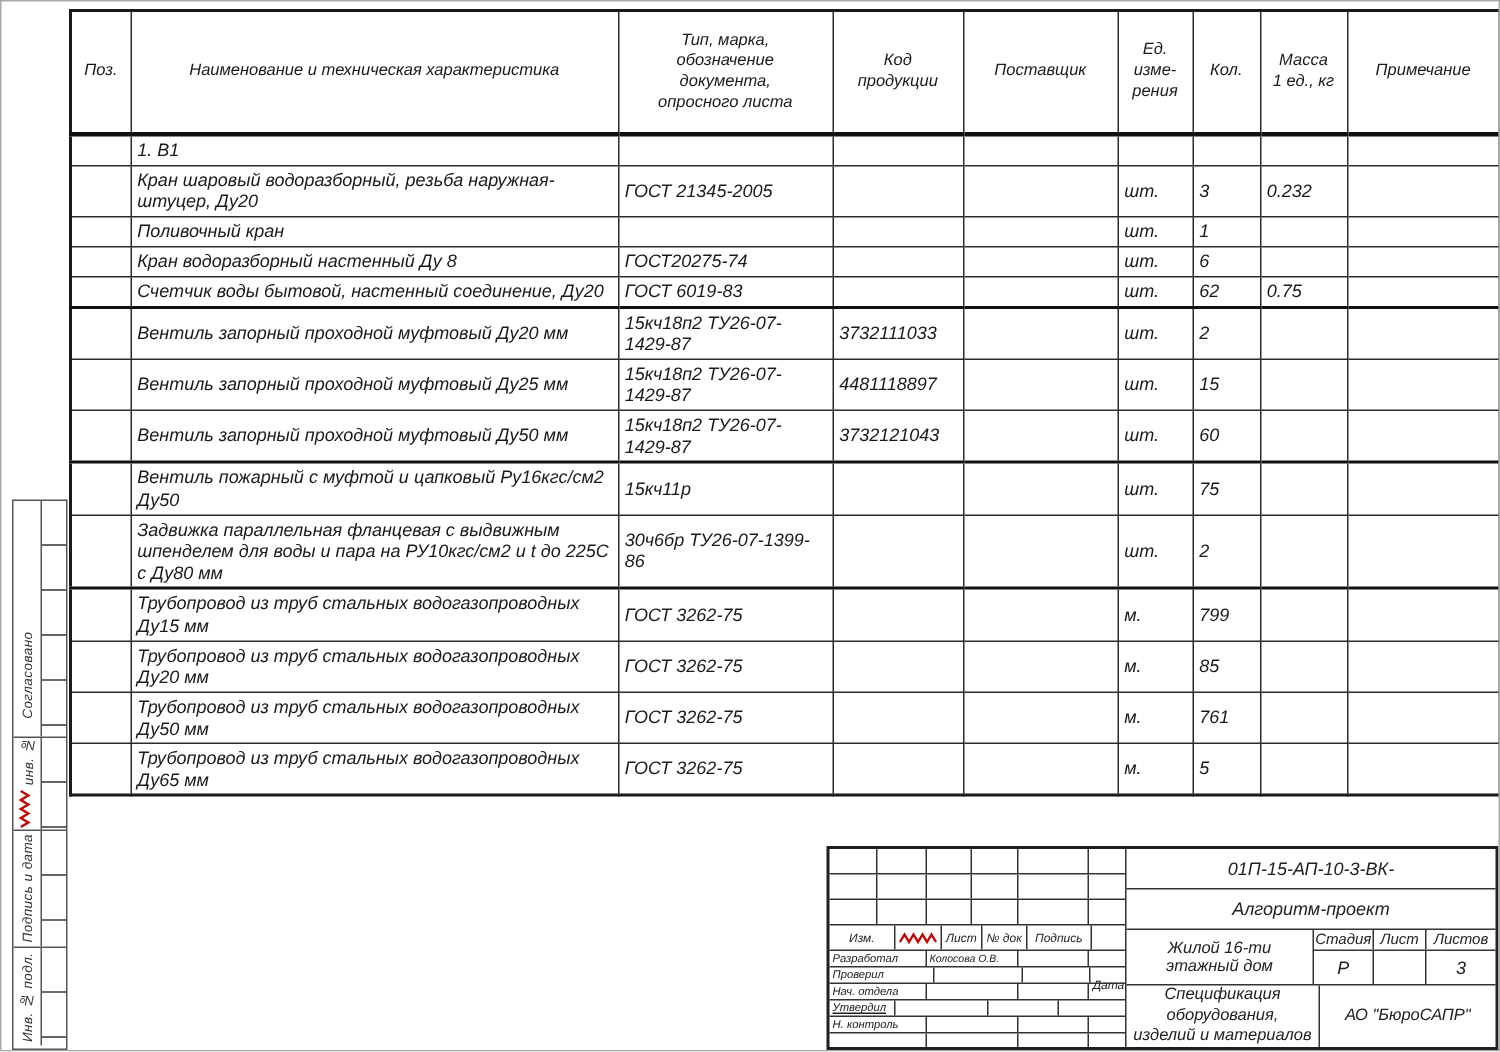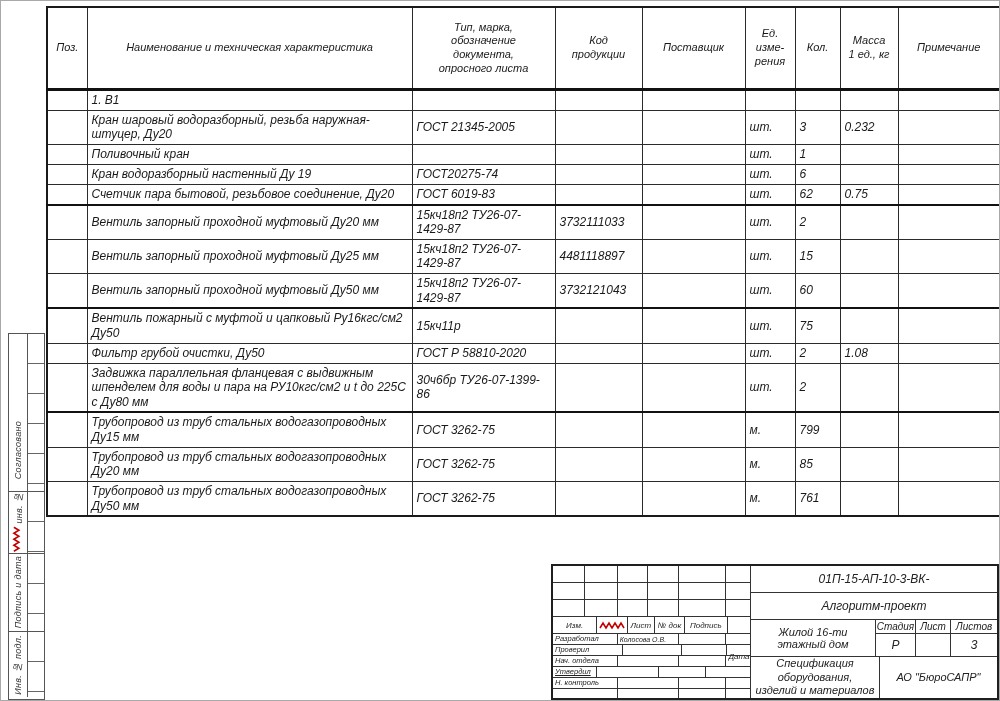--- a/index.html
+++ b/index.html
@@ -151,32 +151,32 @@
           <td class="c-type"></td>
           <td class="c-code"></td>
           <td class="c-supplier"></td>
           <td class="c-unit">шт.</td>
           <td class="c-qty">1</td>
           <td class="c-mass"></td>
           <td class="c-note"></td>
         </tr>
         <tr>
           <td class="c-pos"></td>
-          <td class="c-name">Кран водоразборный настенный Ду 19</td>
+          <td class="c-name">Кран водоразборный настенный Ду 8</td>
           <td class="c-type">ГОСТ20275-74</td>
           <td class="c-code"></td>
           <td class="c-supplier"></td>
           <td class="c-unit">шт.</td>
           <td class="c-qty">6</td>
           <td class="c-mass"></td>
           <td class="c-note"></td>
         </tr>
         <tr class="thick">
           <td class="c-pos"></td>
-          <td class="c-name">Счетчик пара бытовой, резьбовое соединение, Ду20</td>
+          <td class="c-name">Счетчик воды бытовой, настенный соединение, Ду20</td>
           <td class="c-type">ГОСТ 6019-83</td>
           <td class="c-code"></td>
           <td class="c-supplier"></td>
           <td class="c-unit">шт.</td>
           <td class="c-qty">62</td>
           <td class="c-mass">0.75</td>
           <td class="c-note"></td>
         </tr>
         <tr>
           <td class="c-pos"></td>
@@ -215,31 +215,20 @@
           <td class="c-pos"></td>
           <td class="c-name">Вентиль пожарный с муфтой и цапковый Ру16кгс/см2 Ду50</td>
           <td class="c-type">15кч11р</td>
           <td class="c-code"></td>
           <td class="c-supplier"></td>
           <td class="c-unit">шт.</td>
           <td class="c-qty">75</td>
           <td class="c-mass"></td>
           <td class="c-note"></td>
         </tr>
-        <tr>
-          <td class="c-pos"></td>
-          <td class="c-name">Фильтр грубой очистки, Ду50</td>
-          <td class="c-type">ГОСТ Р 58810-2020</td>
-          <td class="c-code"></td>
-          <td class="c-supplier"></td>
-          <td class="c-unit">шт.</td>
-          <td class="c-qty">2</td>
-          <td class="c-mass">1.08</td>
-          <td class="c-note"></td>
-        </tr>
         <tr class="thick">
           <td class="c-pos"></td>
           <td class="c-name">Задвижка параллельная фланцевая с выдвижным шпенделем для воды и пара на РУ10кгс/см2 и t до 225С с Ду80 мм</td>
           <td class="c-type">30ч6бр ТУ26-07-1399-86</td>
           <td class="c-code"></td>
           <td class="c-supplier"></td>
           <td class="c-unit">шт.</td>
           <td class="c-qty">2</td>
           <td class="c-mass"></td>
           <td class="c-note"></td>
@@ -267,20 +256,31 @@
           <td class="c-note"></td>
         </tr>
         <tr>
           <td class="c-pos"></td>
           <td class="c-name">Трубопровод из труб стальных водогазопроводных Ду50 мм</td>
           <td class="c-type">ГОСТ 3262-75</td>
           <td class="c-code"></td>
           <td class="c-supplier"></td>
           <td class="c-unit">м.</td>
           <td class="c-qty">761</td>
+          <td class="c-mass"></td>
+          <td class="c-note"></td>
+        </tr>
+        <tr>
+          <td class="c-pos"></td>
+          <td class="c-name">Трубопровод из труб стальных водогазопроводных Ду65 мм</td>
+          <td class="c-type">ГОСТ 3262-75</td>
+          <td class="c-code"></td>
+          <td class="c-supplier"></td>
+          <td class="c-unit">м.</td>
+          <td class="c-qty">5</td>
           <td class="c-mass"></td>
           <td class="c-note"></td>
         </tr>
       </tbody>
   </table>
 
   <div class="sidebar">
     <div class="sb-sec" style="height:158px">
       <div class="sb-label-col bottom">
         <span class="sb-label">Согласовано</span>

